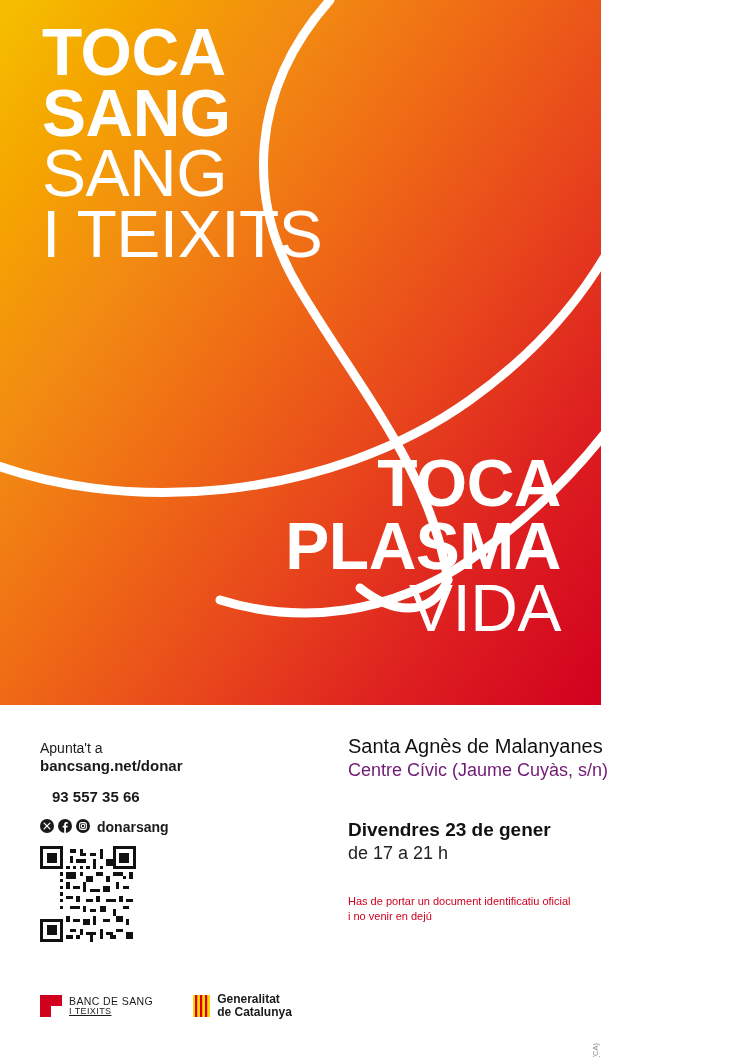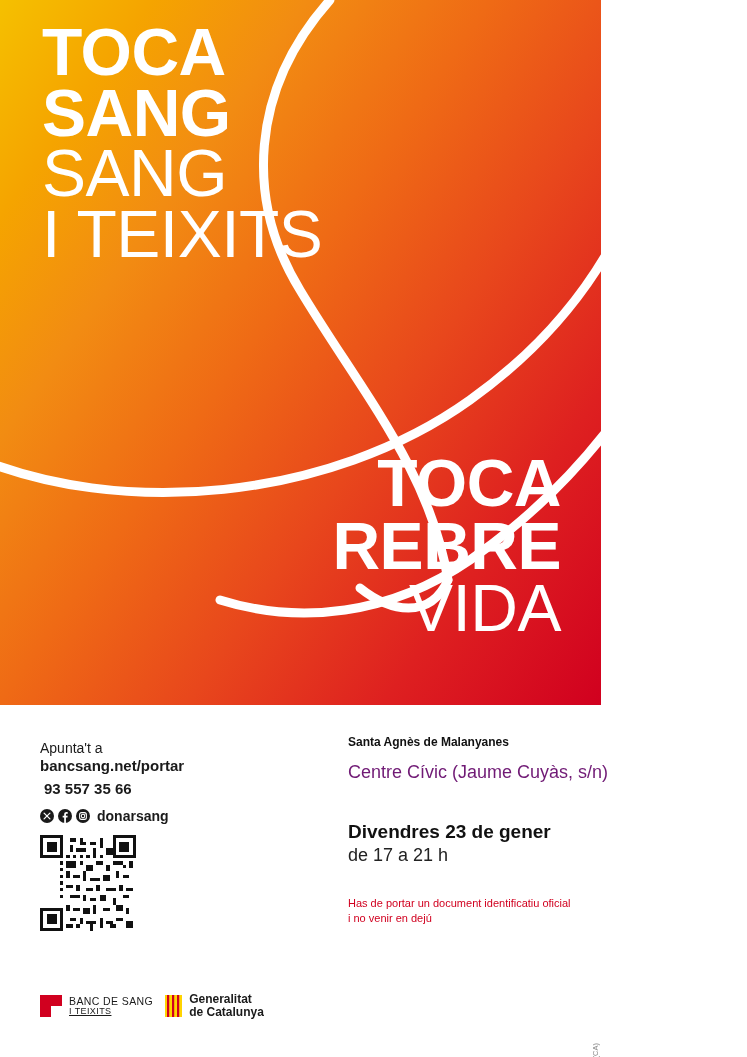--- a/index.html
+++ b/index.html
@@ -93,26 +93,26 @@
     font-size: 15px;
     font-weight: bold;
     color: #1a1a1a;
     margin: 0;
     line-height: 1.25;
   }
   .phone {
     font-size: 15px;
     font-weight: bold;
     color: #1a1a1a;
-    margin: 4px;
+    margin: 12px;
     line-height: 1.25;
   }
   .social-row {
     display: flex;
-    align-items: center;
+    align-items: flex-start;
     gap: 4px;
     margin-top: 9px;
   }
   .sicon {
     width: 14px;
     height: 14px;
     display: inline-block;
   }
   .social-handle {
     font-size: 14px;
@@ -127,24 +127,24 @@
     display: block;
   }
 
   .right-col {
     position: absolute;
     left: 348px;
     top: 30px;
     width: 370px;
   }
   .place {
-    font-size: 12px;
-    font-weight: bold;
+    font-size: 20px;
+    font-weight: normal;
     color: #111;
-    margin: 0 0 13px 0;
+    margin: 0 0 2px 0;
   }
   .venue {
     font-size: 18px;
     font-weight: normal;
     color: #701a75;
     margin: 0;
   }
   .date {
     font-size: 19px;
     font-weight: bold;
@@ -163,21 +163,21 @@
     line-height: 1.35;
   }
 
   
   .logos {
     position: absolute;
     left: 40px;
     top: 288px;
     display: flex;
     align-items: center;
-    gap: 12px;
+    gap: 40px;
   }
   .logo-bs {
     display: flex;
     align-items: center;
     gap: 7px;
   }
   .bs-mark {
     width: 22px;
     height: 22px;
     background: #d1001f;
@@ -261,30 +261,30 @@
 
   <div class="headline-top">
     <span class="h-bold">TOCA</span>
     <span class="h-bold">SANG</span>
     <span class="h-light">SANG</span>
     <span class="h-light">I TEIXITS</span>
   </div>
 
   <div class="headline-bottom">
     <span class="h-bold">TOCA</span>
-    <span class="h-bold">REBRE</span>
+    <span class="h-bold">PLASMA</span>
     <span class="h-light">VIDA</span>
   </div>
 </div>
 
 <div class="info">
 
   <div class="left-col">
     <p class="apunta">Apunta't a</p>
-    <p class="web">bancsang.net/portar</p>
+    <p class="web">bancsang.net/donar</p>
     <p class="phone">93 557 35 66</p>
 
     <div class="social-row">
       <svg class="sicon" viewBox="0 0 24 24">
         <circle cx="12" cy="12" r="12" fill="#1a1a1a"></circle>
         <path d="M7 7 L17 17 M17 7 L7 17" stroke="#ffffff" stroke-width="2.2" stroke-linecap="round"></path>
       </svg>
       <svg class="sicon" viewBox="0 0 24 24">
         <circle cx="12" cy="12" r="12" fill="#1a1a1a"></circle>
         <path d="M13.6 24V14.6h2.6l0.4-3h-3V9.7c0-0.9 0.2-1.5 1.5-1.5h1.6V5.5C16.4 5.4 15.5 5.3 14.4 5.3c-2.2 0-3.8 1.4-3.8 3.9v2.4H8v3h2.6V24z" fill="#ffffff"></path>

